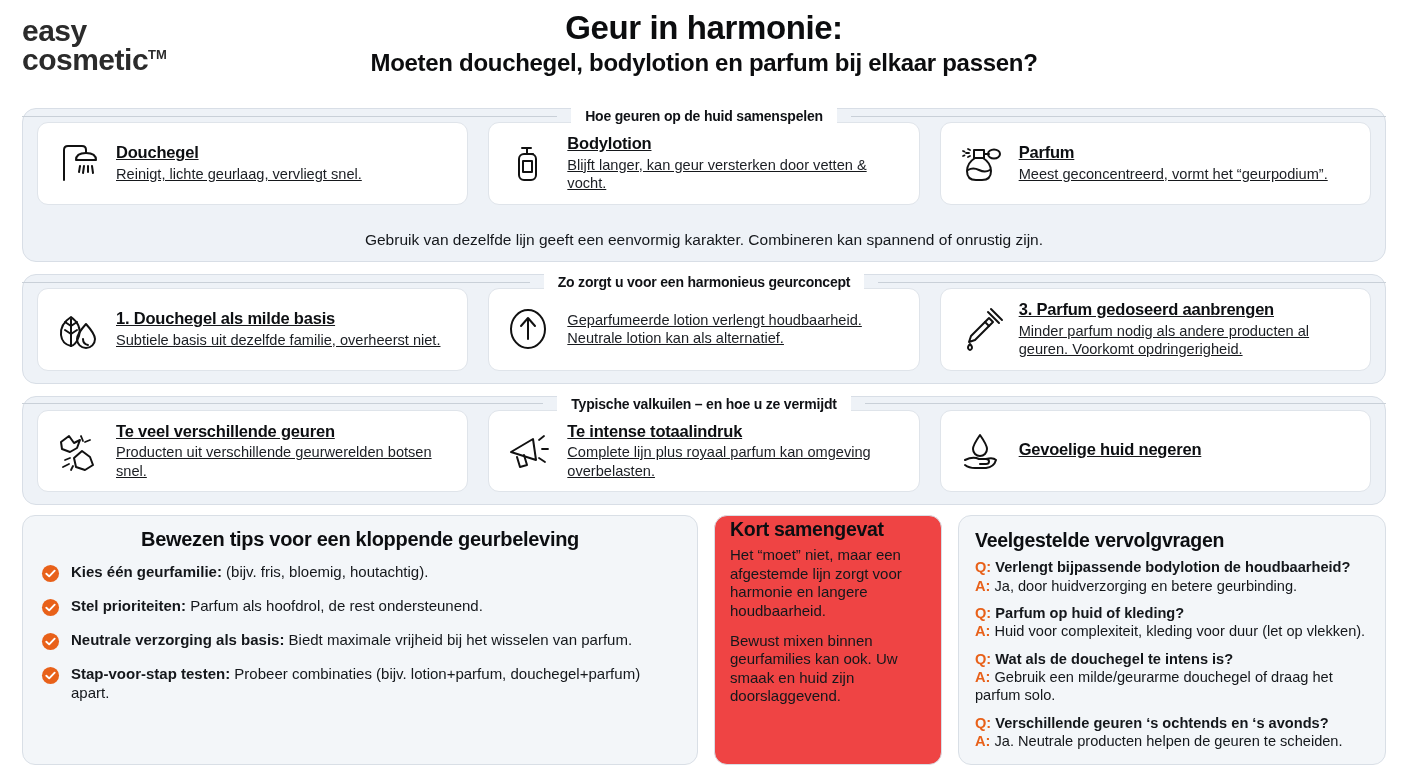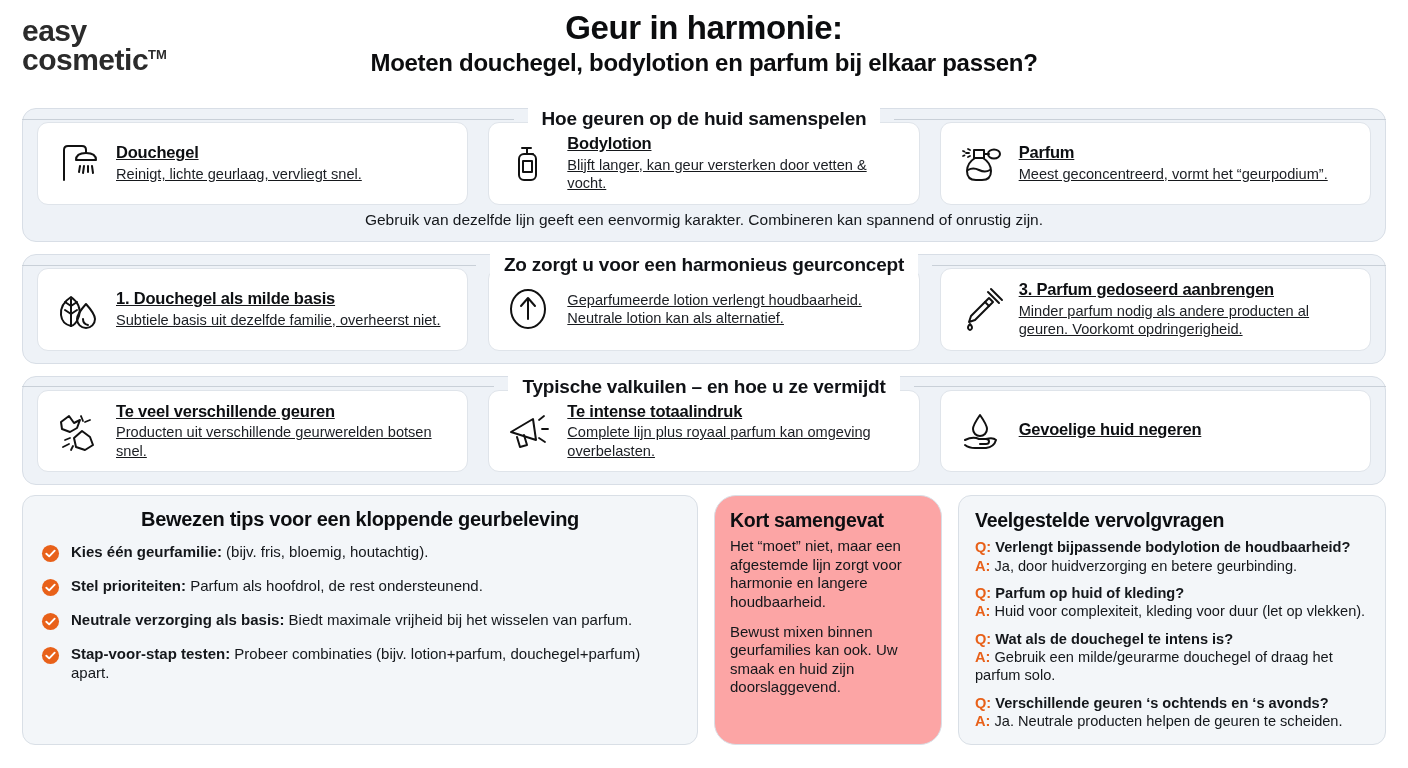--- a/index.html
+++ b/index.html
@@ -32,21 +32,21 @@
 
   
   .section { position: relative; margin-bottom: 10px; }
   .section-head {
     display: flex; align-items: center; gap: 14px;
     position: absolute; top: 0; left: 0; right: 0; z-index: 4;
     pointer-events: none;
   }
   .section-head .rule { flex: 1 1 auto; height: 1px; background: #c9d0d8; }
   .section-head .label {
-    font-size: 19px; font-weight: 700; letter-spacing: -0.2px;
+    font-size: 14px; font-weight: 700; letter-spacing: -0.2px;
     color: #101216; background: #ffffff; padding: 0 14px; white-space: nowrap;
   }
   .panel {
     margin-top: 12px;
     background: #eef2f7;
     border: 1px solid #d8dee6;
     border-radius: 14px;
     padding: 13px 14px 12px 14px;
   }
   .cards { display: flex; gap: 20px; text-decoration: underline; }
@@ -61,21 +61,21 @@
   }
   .card .ico { flex: 0 0 auto; width: 50px; height: 50px; display: block; }
   .card .txt { min-width: 0; }
   .card h3 {
     font-size: 16.5px; font-weight: 700; letter-spacing: -0.2px;
     color: #0d0f12; line-height: 1.2; margin-bottom: 2px;
   }
   .card p { font-size: 14.6px; line-height: 1.26; color: #1b1e23; }
   .panel-note {
     text-align: center; font-size: 15.5px; color: #14171b;
-    margin-top: 6px; line-height: 1.2;
+    margin-top: 26px; line-height: 1.2;
   }
 
   
   .bottom { display: flex; gap: 16px; margin-top: 4px; }
   .tips-box {
     flex: 0 0 676px;
     background: #f3f6f9; border: 1px solid #d9dfe6; border-radius: 13px;
     padding: 12px 18px 14px 18px;
   }
   .tips-box h2 {
@@ -85,22 +85,22 @@
   .tip {
     display: flex; align-items: flex-start; gap: 11px;
     margin-bottom: 14px; font-size: 15px; line-height: 1.25; color: #14171b;
   }
   .tip:last-child { margin-bottom: 2px; }
   .tip .chk { flex: 0 0 auto; width: 19px; height: 19px; margin-top: 1px; }
   .tip b { font-weight: 700; }
 
   .sum-box {
     flex: 0 0 228px;
-    background: #fca5a5; border: 1px solid #d9dfe6; border-radius: 22px;
-    padding: 13px 15px;
+    background: #ef4444; border: 1px solid #d9dfe6; border-radius: 13px;
+    padding: 2px 15px;
   }
   .sum-box h2 {
     font-size: 19.5px; font-weight: 700; letter-spacing: -0.3px;
     color: #0c0e11; margin-bottom: 5px;
   }
   .sum-box p { font-size: 15px; line-height: 1.24; color: #14171b; margin-bottom: 11px; }
   .sum-box p:last-child { margin-bottom: 0; }
 
   .faq-box {
     flex: 1 1 auto;

